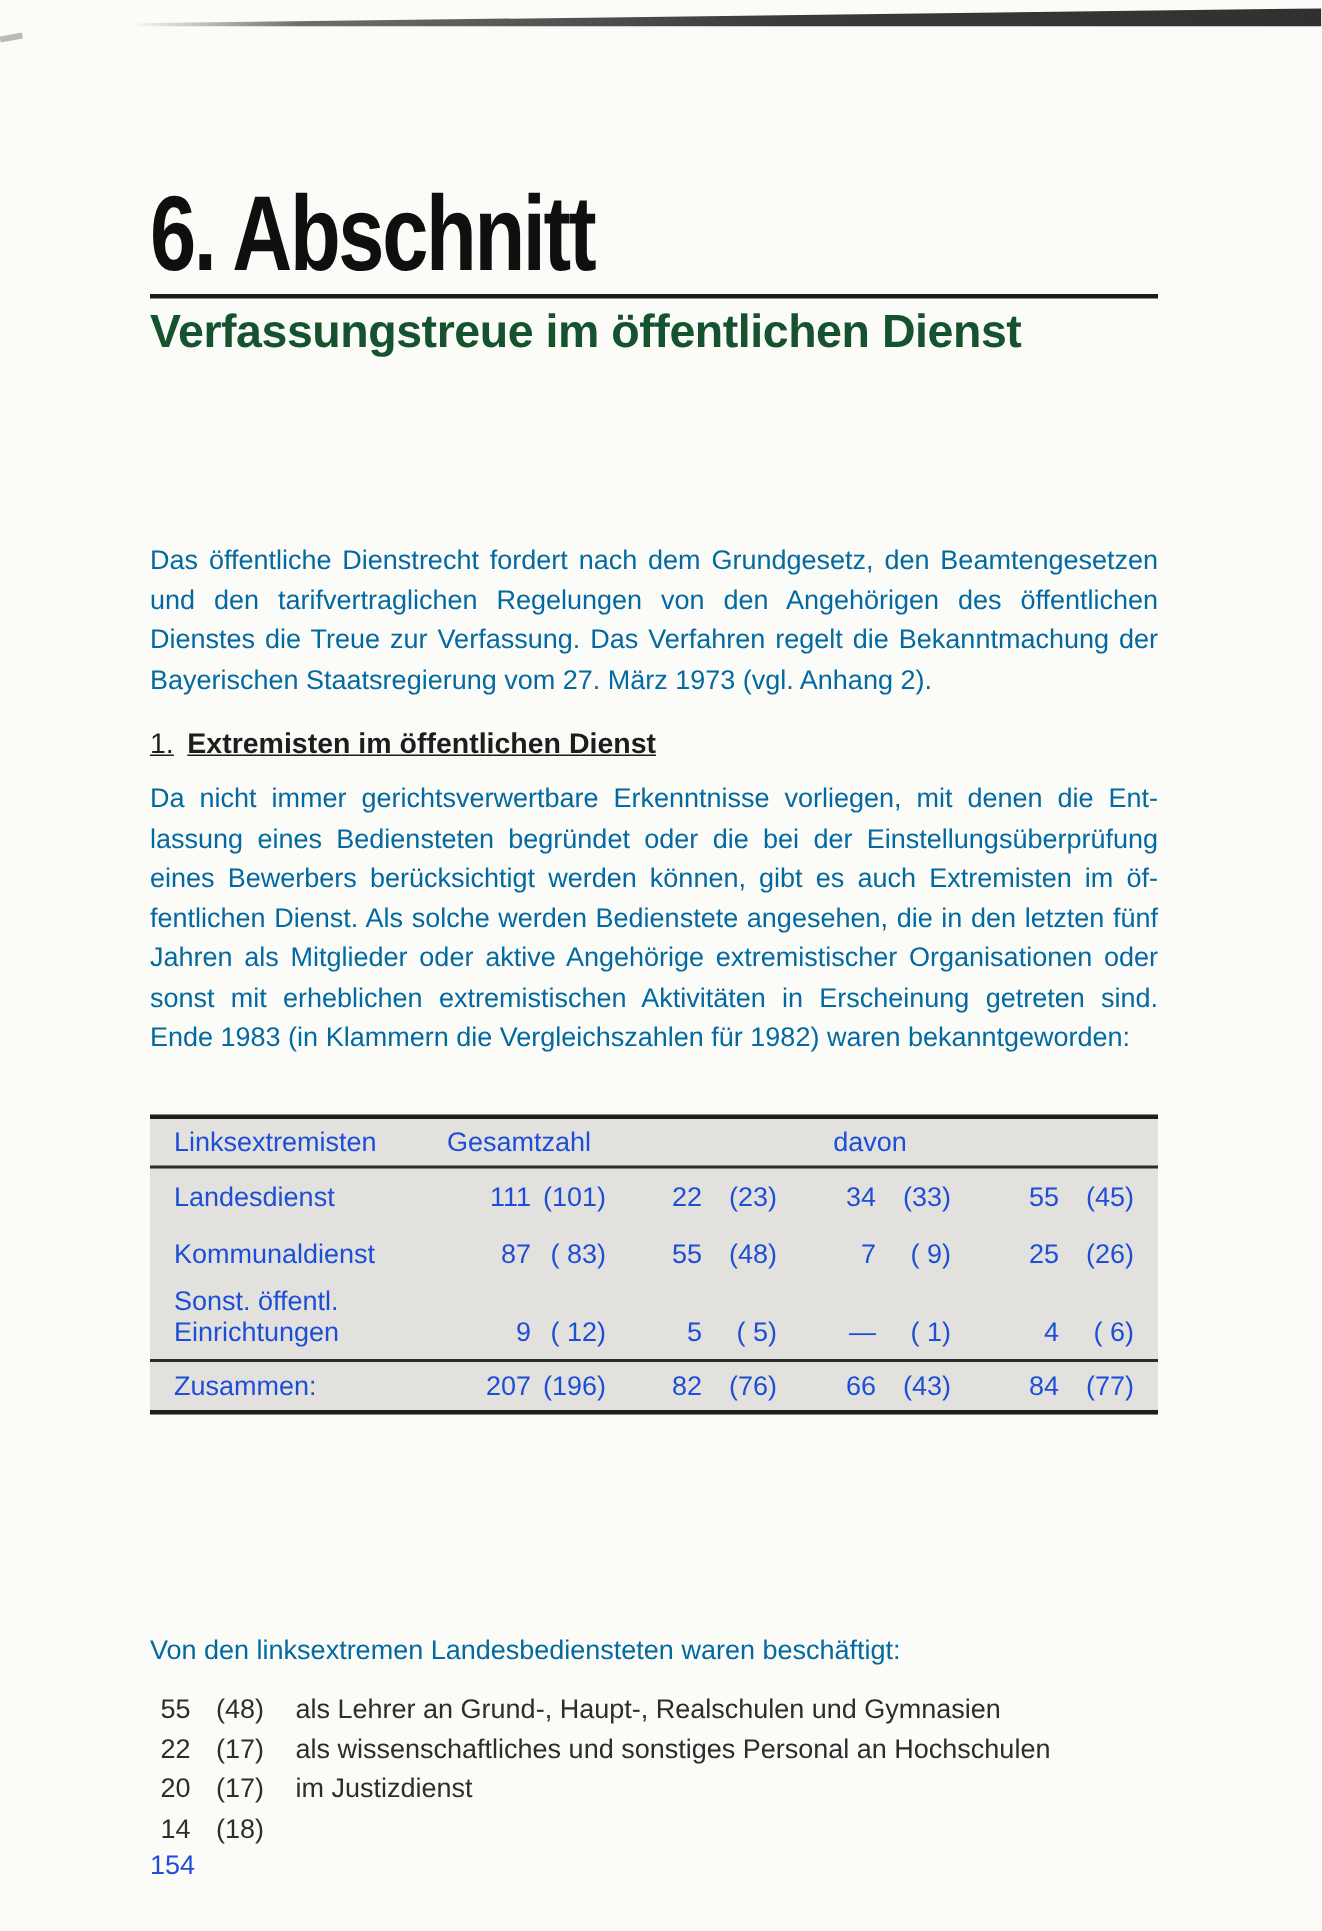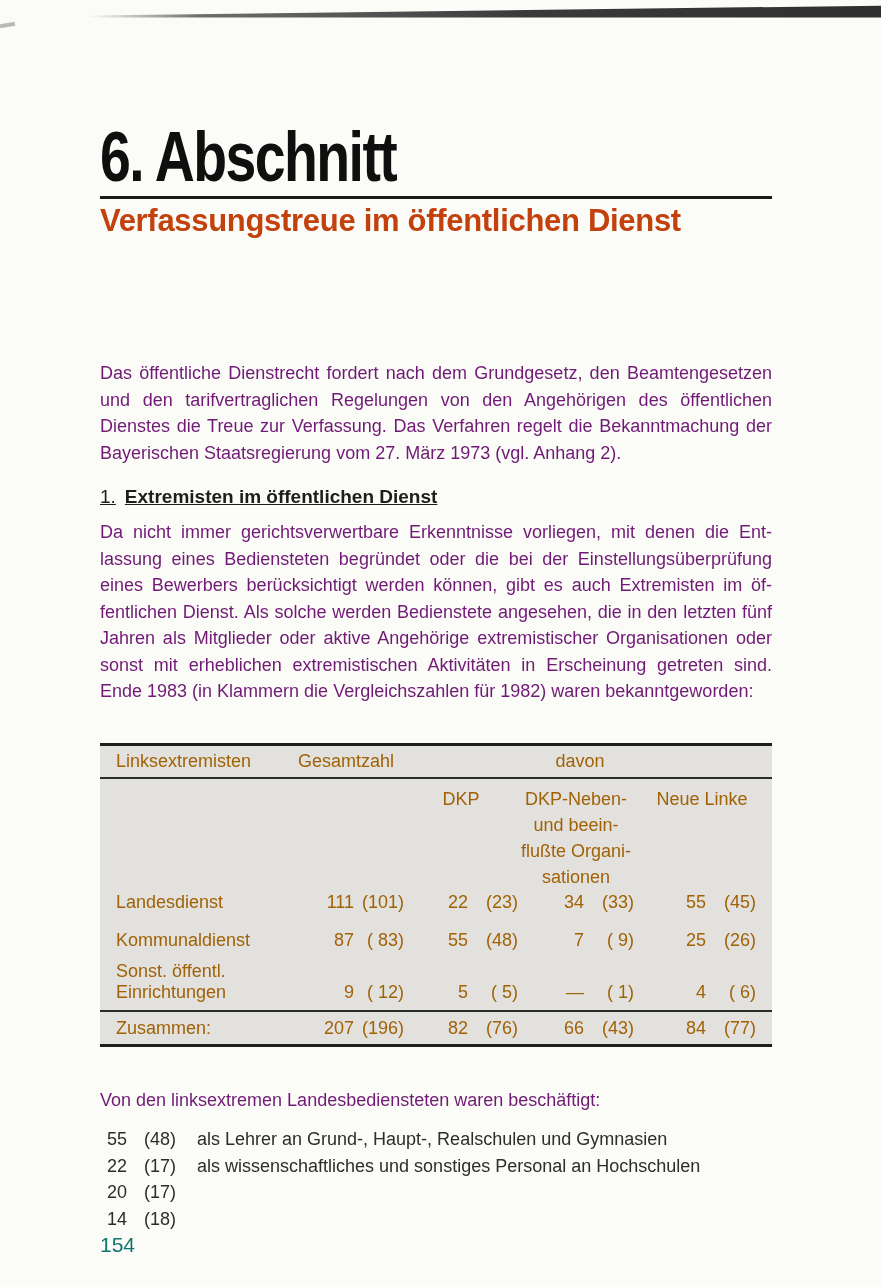--- a/index.html
+++ b/index.html
@@ -24,36 +24,36 @@
   
   .section-label{
     position:absolute;top:124px;left:100px;
     font-size:71px;font-weight:bold;line-height:.92;letter-spacing:-2px;
     color:#0f0f0f;white-space:nowrap;
     transform:scaleX(.78);transform-origin:left top;
   }
   .title-rule{position:absolute;top:196px;left:100px;width:672px;height:3px;background:#1b1b1b;}
   .page-title{
     position:absolute;top:203px;left:100px;width:672px;
-    font-size:31px;font-weight:bold;color:#c2410c;letter-spacing:-.3px;white-space:nowrap;
+    font-size:31px;font-weight:bold;color:#14532d;letter-spacing:-.3px;white-space:nowrap;
   }
   
   .para{
     position:absolute;left:100px;width:672px;
-    font-size:18px;line-height:26.5px;text-align:justify;color:#701a75;
+    font-size:18px;line-height:26.5px;text-align:justify;color:#0369a1;
   }
   .intro{top:360px;}
   .sec-heading{position:absolute;top:486px;left:100px;font-size:19px;color:#1d1d1d;white-space:nowrap;text-decoration:underline;}
   .sec-num{font-weight:normal;margin-right:9px;}
   .sec-title{font-weight:bold;}
   .sec-body{top:519px;}
   
   .stat-table{
     position:absolute;top:743px;left:100px;width:672px;
-    background:#e2e1dd;color:#a16207;font-size:18px;
+    background:#e2e1dd;color:#1d4ed8;font-size:18px;
     font-variant-numeric:tabular-nums;
   }
   .t-rule{height:2px;background:#2b2b2b;}
   .t-rule.thick{height:3px;background:#1e1e1e;}
   .t-grid{
     display:grid;
     grid-template-columns:182px 56px 50px 64px 50px 66px 50px 72px 50px;
     padding:0 16px;align-items:center;
   }
   .t-head{height:31px;}
@@ -76,21 +76,21 @@
   .emp-intro{top:1087px;text-align:left;}
   .emp-list{
     position:absolute;top:1126px;left:100px;width:672px;
     font-size:18px;line-height:26.5px;color:#2d2d2d;
     font-variant-numeric:tabular-nums;
   }
   .emp-row{display:grid;grid-template-columns:27px 49px 1fr;}
   .emp-val{text-align:right;}
   .emp-prev{text-align:right;}
   .emp-text{padding-left:21px;}
-  .page-number{position:absolute;top:1233px;left:100px;font-size:21px;color:#0f766e;}
+  .page-number{position:absolute;top:1233px;left:100px;font-size:18px;color:#1d4ed8;}
 </style>
 </head>
 <body>
 
 <div class="artifact-top"></div>
 <div class="artifact-left"></div>
 
 <div class="section-label">6. Abschnitt</div>
 <div class="title-rule"></div>
 <div class="page-title">Verfassungstreue im öffentlichen Dienst</div>
@@ -104,28 +104,20 @@
 <div class="para sec-body">Da nicht immer gerichtsverwertbare Erkenntnisse vorliegen, mit denen die Ent­lassung eines Bediensteten begründet oder die bei der Einstellungsüberprüfung eines Bewerbers berücksichtigt werden können, gibt es auch Extremisten im öf­fentlichen Dienst. Als solche werden Bedienstete angesehen, die in den letzten fünf Jahren als Mitglieder oder aktive Angehörige extremistischer Organisatio­nen oder sonst mit erheblichen extremistischen Aktivitäten in Erscheinung ge­treten sind. Ende 1983 (in Klammern die Vergleichszahlen für 1982) waren bekanntgeworden:</div>
 
 <div class="stat-table">
   <div class="t-rule thick"></div>
   <div class="t-grid t-head">
     <div class="h-label">Linksextremisten</div>
     <div class="h-gesamt">Gesamtzahl</div>
     <div class="h-davon">davon</div>
   </div>
   <div class="t-rule"></div>
-  <div class="t-grid t-subhead">
-    <div class="sh-dkp">DKP</div>
-    <div class="sh-neben">DKP-Neben-
-und beein-
-flußte Organi-
-sationen</div>
-    <div class="sh-neue">Neue Linke</div>
-  </div>
 
   <div class="t-grid t-row1">
     <div class="c-label">Landesdienst</div>
     <div class="v">111</div>
     <div class="p">(101)</div>
     <div class="v">22</div>
     <div class="p">(23)</div>
     <div class="v">34</div>
     <div class="p">(33)</div>
     <div class="v">55</div>
@@ -180,20 +172,21 @@
     <div class="emp-text">als Lehrer an Grund-, Haupt-, Realschulen und Gymnasien</div>
   </div>
   <div class="emp-row">
     <div class="emp-val">22</div>
     <div class="emp-prev">(17)</div>
     <div class="emp-text">als wissenschaftliches und sonstiges Personal an Hochschulen</div>
   </div>
   <div class="emp-row">
     <div class="emp-val">20</div>
     <div class="emp-prev">(17)</div>
+    <div class="emp-text">im Justizdienst</div>
   </div>
   <div class="emp-row">
     <div class="emp-val">14</div>
     <div class="emp-prev">(18)</div>
   </div>
 </div>
 
 <div class="page-number">154</div>
 
 </body></html>

